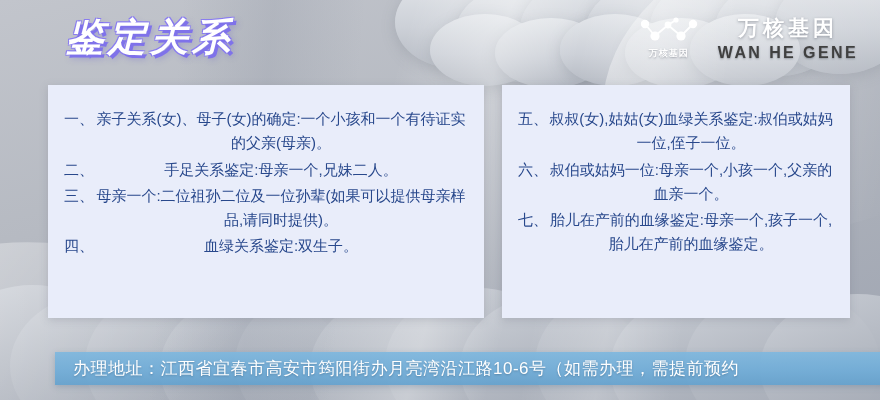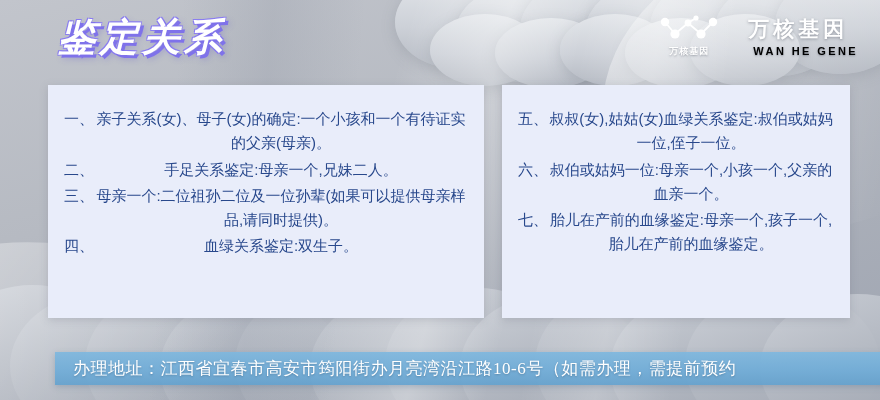--- a/index.html
+++ b/index.html
@@ -39,21 +39,21 @@
     opacity:.85;
   }
   .swoosh {
     position:absolute;
     border-radius:50% 50% 45% 55%;
     background:linear-gradient(120deg, rgba(255,255,255,.45), rgba(255,255,255,0) 70%);
   }
 
   
   .title {
-    position:absolute; left:58px; top:12px;
+    position:absolute; left:66px; top:12px;
     font-size:38px; font-weight:bold; font-style:italic;
     letter-spacing:4px; color:#ffffff;
     text-shadow:
       3px 3px 0 #7f72ea,
       -1px -1px 0 #8a7df0,
       1px -1px 0 #8a7df0,
       -1px 1px 0 #8a7df0,
       4px 4px 6px rgba(90,78,200,.35);
     white-space:nowrap;
   }
@@ -64,23 +64,22 @@
   .brand-mark-text {
     font-size:9px; font-weight:bold; color:#ffffff; letter-spacing:1px;
     text-shadow:0 1px 2px rgba(90,95,108,.5);
   }
   .brand-words { display:flex; flex-direction:column; align-items:center; gap:2px; }
   .brand-cn {
     font-size:21px; font-weight:bold; color:#ffffff; letter-spacing:4px;
     text-shadow:0 1px 3px rgba(90,95,108,.55);
   }
   .brand-en {
-    font-size:11px; font-weight:bold; color:#000000; letter-spacing:2.4px;
+    font-size:16px; font-weight:bold; color:#404040; letter-spacing:2.4px;
     text-shadow:0 1px 2px rgba(90,95,108,.5);
-    margin-left:15px;
   }
 
   
   .panels { position:absolute; left:48px; top:85px; display:flex; gap:18px; }
   .panel {
     background:#e9edfa;
     box-shadow:0 2px 8px rgba(110,116,130,.28);
     padding:22px 16px 18px 16px;
   }
   .panel-left  { width:436px; height:233px; }
@@ -104,21 +103,20 @@
     background:linear-gradient(180deg, rgba(126,183,222,.92) 0%, rgba(110,172,216,.9) 55%, rgba(96,160,206,.88) 100%);
     display:flex; align-items:center;
     padding-left:18px;
     overflow:hidden;
     box-shadow:0 2px 6px rgba(80,110,140,.3);
   }
   .banner-text {
     color:#ffffff; font-size:17px; font-weight:normal;
     letter-spacing:.5px; white-space:nowrap;
     text-shadow:0 1px 2px rgba(60,90,120,.45);
-    font-family:Liberation Serif, serif;
   }
 </style>
 </head>
 <body>
 
 <div class="bg">
   <div class="bg-base"></div>
 
   <div class="blob" style="left:395px; top:-24px; width:120px; height:92px;"></div>
   <div class="blob" style="left:455px; top:-14px; width:128px; height:96px;"></div>

